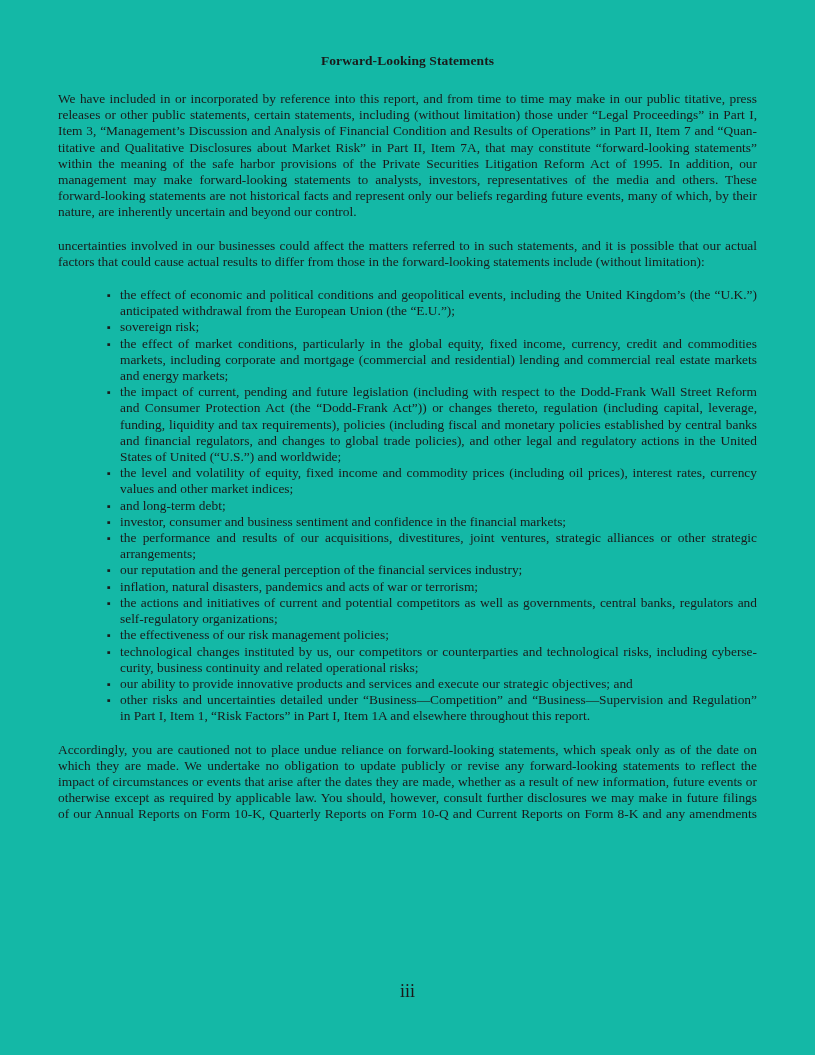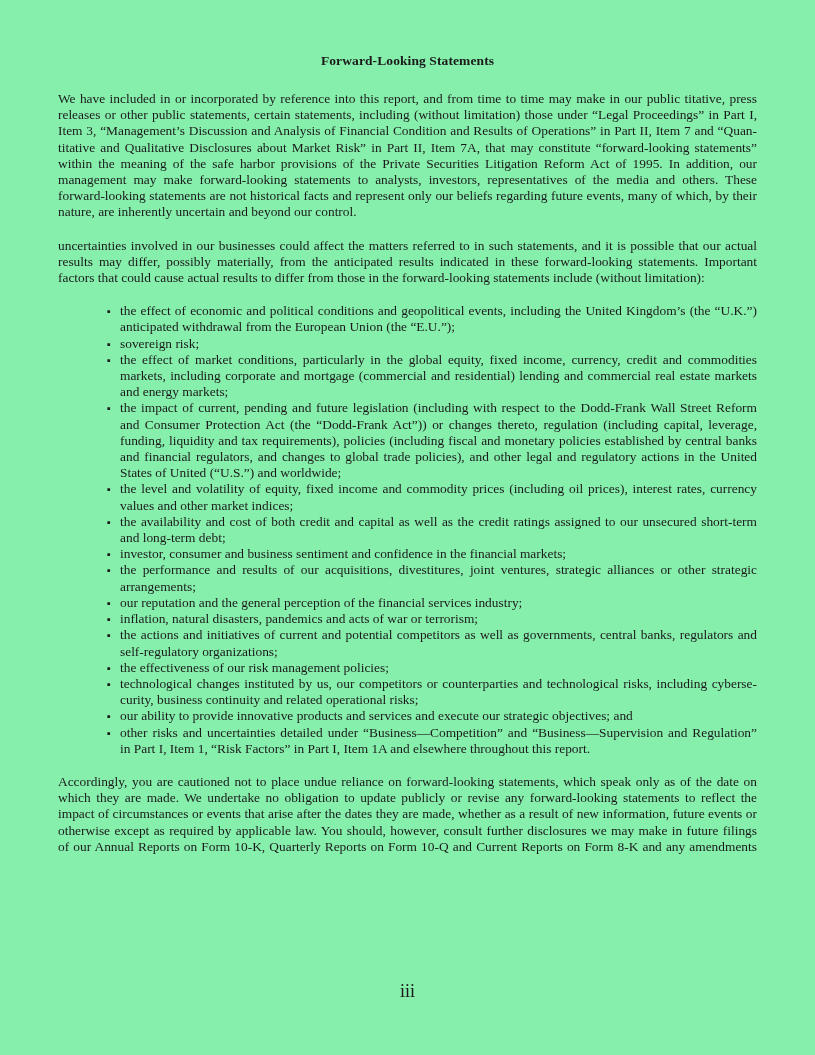--- a/index.html
+++ b/index.html
@@ -13,21 +13,21 @@
     position: relative;
     font-family: "Liberation Serif", "DejaVu Serif", serif;
     color: #1a1a1a;
     overflow: hidden;
   }
   .page {
     position: absolute;
     left: 0; top: 0;
     width: 815px;
     height: 1055px;
-    background: #86efac;
+    background: #14b8a6;
   }
   .content {
     position: absolute;
     left: 58px;
     top: 52px;
     width: 699px;
   }
   .doc-heading {
     text-align: center;
     font-weight: bold;
@@ -105,21 +105,20 @@
           <span class="ln">releases or other public statements, certain statements, including (without limitation) those under “Legal Proceedings” in Part I,</span>
           <span class="ln">Item 3, “Management’s Discussion and Analysis of Financial Condition and Results of Operations” in Part II, Item 7 and “Quan-</span>
           <span class="ln">titative and Qualitative Disclosures about Market Risk” in Part II, Item 7A, that may constitute “forward-looking statements”</span>
           <span class="ln">within the meaning of the safe harbor provisions of the Private Securities Litigation Reform Act of 1995. In addition, our</span>
           <span class="ln">management may make forward-looking statements to analysts, investors, representatives of the media and others. These</span>
           <span class="ln">forward-looking statements are not historical facts and represent only our beliefs regarding future events, many of which, by their</span>
           <span class="ln last">nature, are inherently uncertain and beyond our control.</span>
         </div>
         <div class="para">
           <span class="ln">uncertainties involved in our businesses could affect the matters referred to in such statements, and it is possible that our actual</span>
-          <span class="ln">results may differ, possibly materially, from the anticipated results indicated in these forward-looking statements. Important</span>
           <span class="ln last">factors that could cause actual results to differ from those in the forward-looking statements include (without limitation):</span>
         </div>
       </div>
 
     <ul class="bullet-list" id="bullets-region">
         <li class="bullet-item">
           <span class="bullet-mark">▪</span>
           <span class="ln">the effect of economic and political conditions and geopolitical events, including the United Kingdom’s (the “U.K.”)</span>
           <span class="ln last">anticipated withdrawal from the European Union (the “E.U.”);</span>
         </li>
@@ -141,21 +140,20 @@
           <span class="ln">and financial regulators, and changes to global trade policies), and other legal and regulatory actions in the United</span>
           <span class="ln last">States of United (“U.S.”) and worldwide;</span>
         </li>
         <li class="bullet-item">
           <span class="bullet-mark">▪</span>
           <span class="ln">the level and volatility of equity, fixed income and commodity prices (including oil prices), interest rates, currency</span>
           <span class="ln last">values and other market indices;</span>
         </li>
         <li class="bullet-item">
           <span class="bullet-mark">▪</span>
-          <span class="ln">the availability and cost of both credit and capital as well as the credit ratings assigned to our unsecured short-term</span>
           <span class="ln last">and long-term debt;</span>
         </li>
         <li class="bullet-item">
           <span class="bullet-mark">▪</span>
           <span class="ln last">investor, consumer and business sentiment and confidence in the financial markets;</span>
         </li>
         <li class="bullet-item">
           <span class="bullet-mark">▪</span>
           <span class="ln">the performance and results of our acquisitions, divestitures, joint ventures, strategic alliances or other strategic</span>
           <span class="ln last">arrangements;</span>

